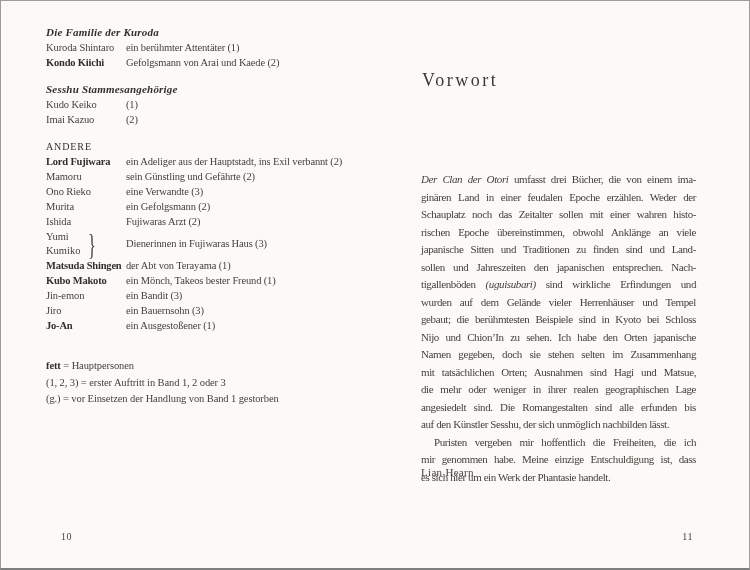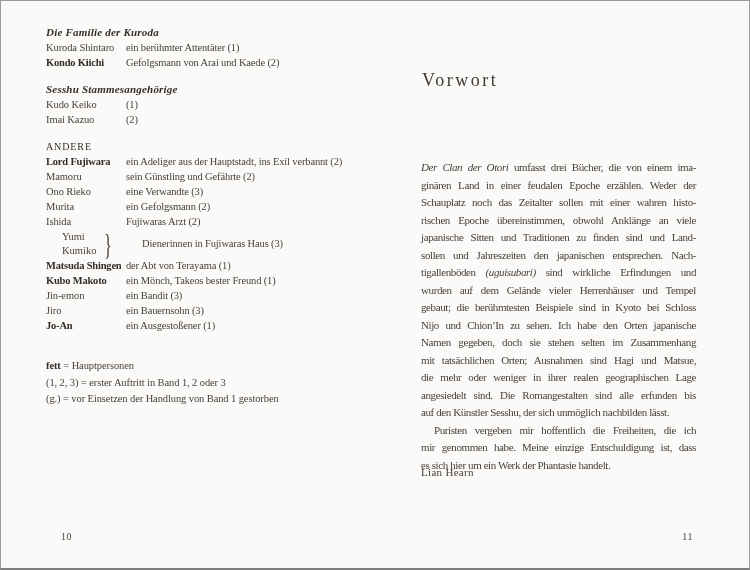--- a/index.html
+++ b/index.html
@@ -14,33 +14,33 @@
   .section + .section{margin-top:12px;}
   .sec-heading{line-height:15px;color:#332e29;font-family:Liberation Serif, serif;}
   .sec-heading.ital{font-style:italic;font-weight:bold;font-size:11px;letter-spacing:0.2px;}
   .sec-heading.caps{font-size:10px;font-weight:400;letter-spacing:0.9px;}
   .row{display:flex;line-height:15px;font-size:10.5px;}
   .name{width:80px;flex:none;white-space:nowrap;letter-spacing:-0.1px;}
   .name.bold{font-weight:bold;color:#332e29;letter-spacing:-0.2px;}
   .desccol{flex:none;}
   .desc{white-space:nowrap;letter-spacing:-0.15px;line-height:15px;font-size:10.5px;}
   .grow{display:flex;align-items:center;height:29px;}
-  .stack{width:80px;flex:none;position:relative;margin-left:16px;}
+  .stack{width:80px;flex:none;position:relative;}
   .gname{line-height:14px;font-size:10.5px;}
   .brace{
     position:absolute;left:42px;top:-4px;
     font-size:30px;line-height:36px;color:#453f39;
     transform:scaleX(0.55);transform-origin:left center;
   }
   .legend{margin-top:25px;}
   .legend-line{font-size:10.5px;line-height:16.5px;letter-spacing:-0.1px;white-space:nowrap;}
   .bd{font-weight:bold;color:#332e29;text-align:right;}
   .it{font-style:italic;}
   .vorwort{position:absolute;left:421px;top:69px;font-size:18px;letter-spacing:2.5px;color:#3d3833;}
-  .preface{position:absolute;left:420px;top:158px;width:275px;}
+  .preface{position:absolute;left:420px;top:170px;width:275px;}
   .line{
     font-size:11px;line-height:17.5px;letter-spacing:-0.4px;
     white-space:nowrap;text-align:justify;text-align-last:justify;
   }
   .line.last{text-align-last:left;}
   .line.indent{text-indent:13px;}
   .signature{position:absolute;top:465px;left:420px;width:275px;text-align:left;font-size:11px;letter-spacing:0.3px;}
   .pagenum{position:absolute;top:530px;font-size:10px;letter-spacing:0.5px;color:#4a443e;}
   .pagenum.pleft{left:60px;}
   .pagenum.pright{right:56px;}

